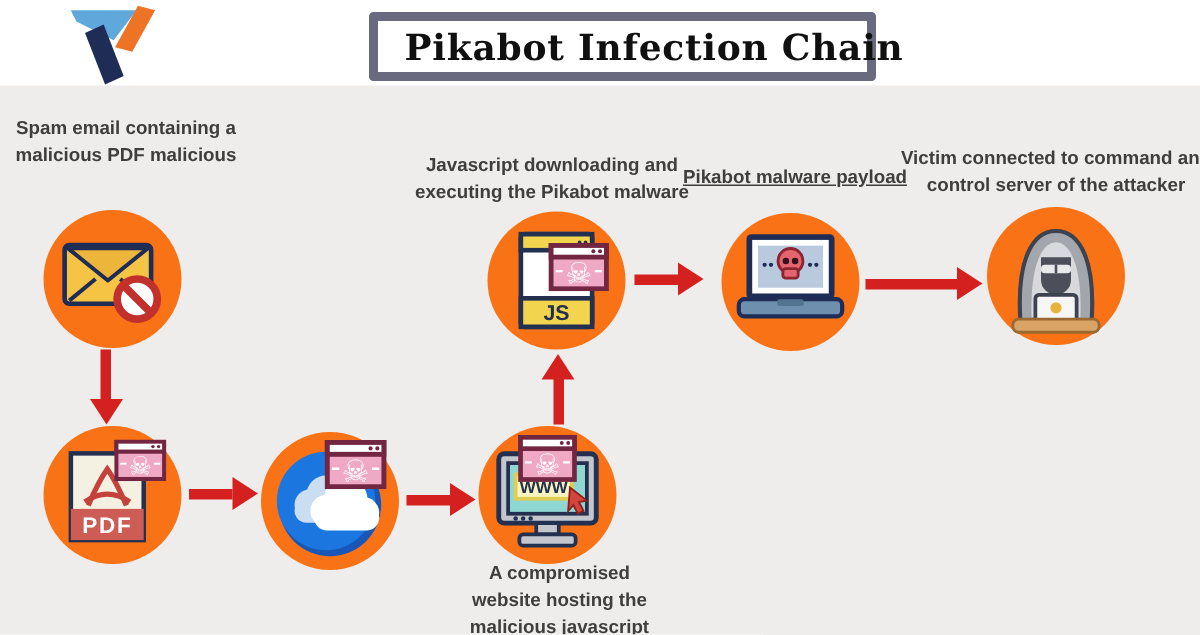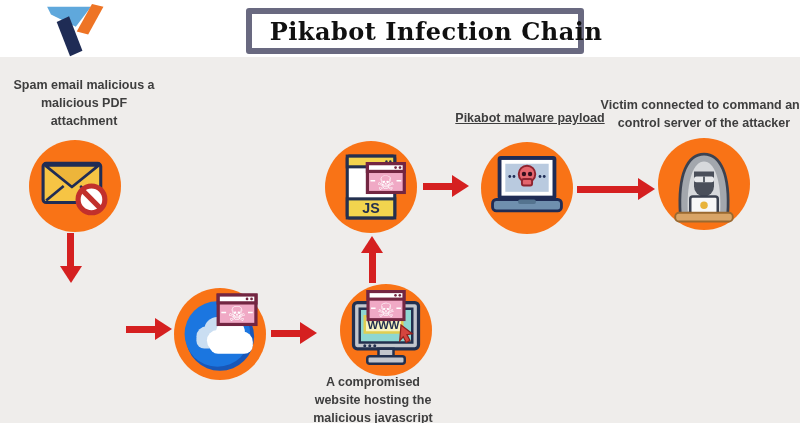--- a/index.html
+++ b/index.html
@@ -50,37 +50,47 @@
   <svg class="logo-svg" width="86" height="62" viewBox="0 0 90 65">
     <polygon points="20,5 66,5 50,26 24,13" fill="#5fa8dc"></polygon>
     <polygon points="51,31 63,34 79,5 67,2" fill="#ee7425"></polygon>
     <polygon points="30,21 43,15 57,51 44,57" fill="#1f2c55"></polygon>
   </svg>
 
   <div class="titlebox">
     <span>Pikabot Infection Chain</span>
   </div>
 
-  <div class="label" style="left:9px;top:77px;width:150px;">Spam email malicious a malicious PDF attachment</div>
+  <div class="label" style="left:9px;top:77px;width:150px;">Spam email containing a malicious PDF malicious</div>
   <div class="circle" style="left:29px;top:140px;">
     <svg width="70" height="62" viewBox="0 0 68 60">
       <rect x="3" y="8" width="56" height="38" rx="3" fill="#f6c444" stroke="#1f2c55" stroke-width="3"></rect>
       <polygon points="5,10 57,10 31,31" fill="#edb53a" stroke="#1f2c55" stroke-width="2.6" stroke-linejoin="round"></polygon>
       <line x1="6" y1="44" x2="23" y2="30" stroke="#1f2c55" stroke-width="2.6"></line>
       <line x1="56" y1="44" x2="39" y2="30" stroke="#1f2c55" stroke-width="2.6"></line>
       <circle cx="50" cy="43" r="13" fill="#ffffff" stroke="#c2302c" stroke-width="5"></circle>
       <line x1="41.8" y1="34.8" x2="58.2" y2="51.2" stroke="#c2302c" stroke-width="5"></line>
     </svg>
   </div>
 
   <div class="ar">
     <div class="shaft" style="left:67px;top:233px;width:7px;height:33px;"></div>
     <div class="head-down" style="left:59.5px;top:266px;"></div>
   </div>
 
+  <div class="circle" style="left:29px;top:284px;">
+    <svg width="74" height="74" viewBox="0 0 64 64">
+      <rect x="8" y="8" width="42" height="50" fill="#f4f0e2" stroke="#23304f" stroke-width="2.6"></rect>
+      <path d="M18,38 Q24,24 29,17 Q34,24 40,38" fill="none" stroke="#c5413c" stroke-width="3"></path>
+      <path d="M16,36 Q29,27 42,36" fill="none" stroke="#c5413c" stroke-width="3"></path>
+      <rect x="8" y="40" width="42" height="18" fill="#cd5c55"></rect>
+      <text x="29" y="54" text-anchor="middle" font-size="13" font-weight="bold" fill="#ffffff" letter-spacing="1">PDF</text>
+      <use href="#skullwin" x="33" y="0" width="30" height="24"></use>
+    </svg>
+  </div>
 
   <div class="ar">
     <div class="shaft" style="left:126px;top:325.5px;width:29px;height:7px;"></div>
     <div class="head-right" style="left:155px;top:318px;"></div>
   </div>
 
   <div class="circle" style="left:174px;top:288px;">
     <svg width="84" height="84" viewBox="0 0 64 64">
       <circle cx="32" cy="34" r="26" fill="#1857b8"></circle>
       <circle cx="30" cy="32" r="25" fill="#1b76e0"></circle>
@@ -97,21 +107,21 @@
       </g>
       <use href="#skullwin" x="29" y="1" width="32" height="25"></use>
     </svg>
   </div>
 
   <div class="ar">
     <div class="shaft" style="left:271px;top:329.5px;width:29px;height:7px;"></div>
     <div class="head-right" style="left:300px;top:322px;"></div>
   </div>
 
-  <div class="circle" style="left:340px;top:284px;">
+  <div class="circle" style="left:319px;top:284px;">
     <svg width="80" height="80" viewBox="0 0 64 64">
       <rect x="6" y="10" width="52" height="37" rx="3" fill="#c3c6cd" stroke="#23304f" stroke-width="2.6"></rect>
       <rect x="11" y="15" width="42" height="27" fill="#8ed7d2" stroke="#23304f" stroke-width="2"></rect>
       <rect x="15" y="21" width="30" height="13" fill="#f8f3c0" stroke="#e0ce52" stroke-width="2"></rect>
       <text x="30" y="31" text-anchor="middle" font-size="9" font-weight="bold" fill="#23304f">WWW</text>
       <circle cx="15" cy="44.5" r="1.2" fill="#23304f"></circle>
       <circle cx="19" cy="44.5" r="1.2" fill="#23304f"></circle>
       <circle cx="23" cy="44.5" r="1.2" fill="#23304f"></circle>
       <path d="M44,28 l9,7 -4.2,0.8 2.4,4.6 -3,1.6 -2.4,-4.6 -2.8,3.2 z" fill="#d5453e" stroke="#8e1f1c" stroke-width="1"></path>
       <rect x="26" y="47" width="12" height="6" fill="#c3c6cd" stroke="#23304f" stroke-width="2"></rect>
@@ -119,20 +129,21 @@
       <use href="#skullwin" x="16" y="0" width="32" height="25"></use>
     </svg>
   </div>
   <div class="label" style="left:303px;top:374px;width:140px;">A compromised website hosting the malicious javascript</div>
 
   <div class="ar">
     <div class="shaft" style="left:368.5px;top:252px;width:7px;height:31px;"></div>
     <div class="head-up" style="left:361px;top:236px;"></div>
   </div>
 
+  <div class="label" style="left:265px;top:102px;width:206px;">Javascript downloading and executing the Pikabot malware</div>
   <div class="circle" style="left:325px;top:141px;">
     <svg width="76" height="76" viewBox="0 0 64 64">
       <rect x="12" y="6" width="40" height="52" rx="2" fill="#ffffff" stroke="#23304f" stroke-width="2.6"></rect>
       <rect x="12" y="6" width="40" height="9" fill="#f2d44e" stroke="#23304f" stroke-width="2.6"></rect>
       <circle cx="45" cy="10.5" r="1" fill="#23304f"></circle>
       <circle cx="48.3" cy="10.5" r="1" fill="#23304f"></circle>
       <rect x="12" y="42" width="40" height="16" fill="#f2d44e" stroke="#23304f" stroke-width="2.6"></rect>
       <text x="32" y="54" text-anchor="middle" font-size="12" font-weight="bold" fill="#23304f">JS</text>
       <use href="#skullwin" x="27" y="11" width="35" height="27"></use>
     </svg>

